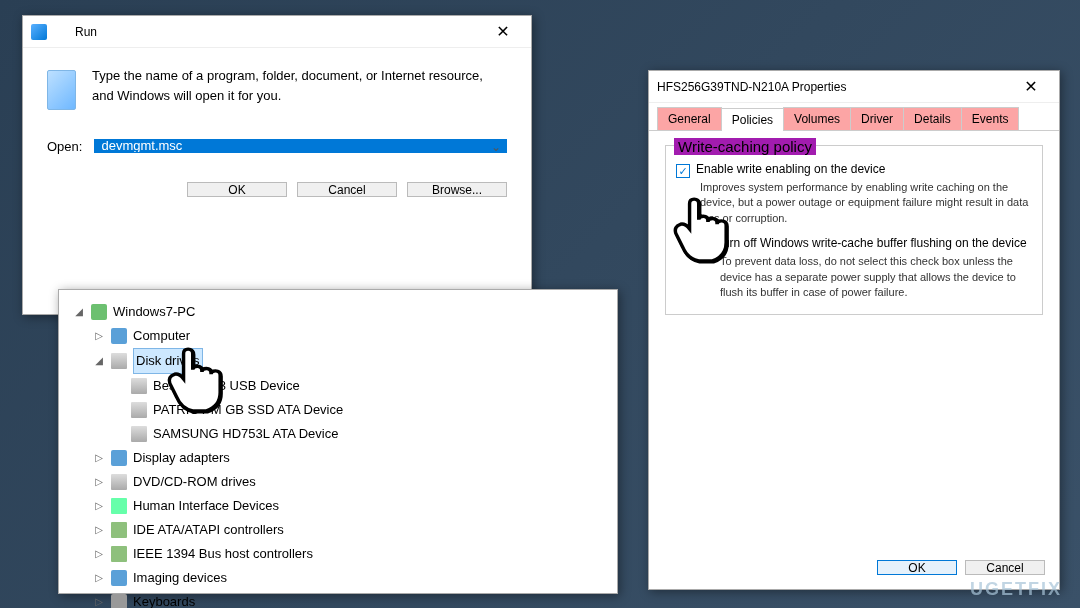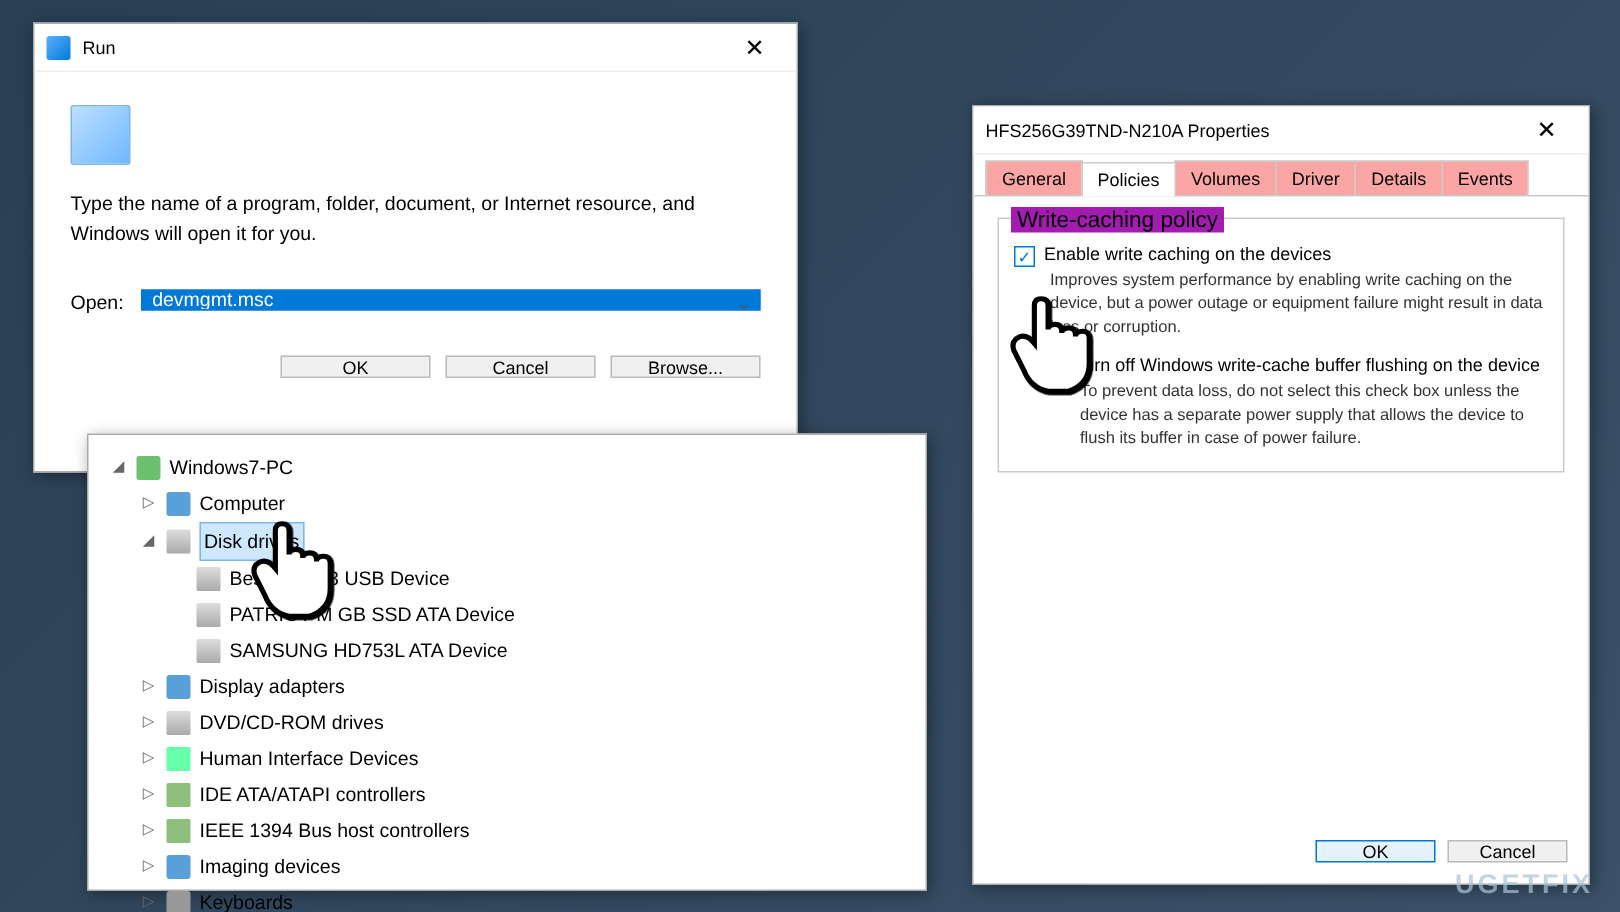--- a/index.html
+++ b/index.html
@@ -2,25 +2,25 @@
 <html><head>
 <meta charset="utf-8">
 <style>
 * { box-sizing: border-box; margin: 0; padding: 0; font-family: "Segoe UI", Tahoma, sans-serif; }
 body { width: 1080px; height: 608px; background: linear-gradient(135deg, #2a3f54, #3a5168); position: relative; overflow: hidden; }
 
 .window { position: absolute; background: #fff; border: 1px solid #aaa; box-shadow: 2px 2px 10px rgba(0,0,0,0.4); }
 
 
 .run-dialog { left: 22px; top: 15px; width: 510px; height: 300px; }
-.titlebar { display: flex; align-items: center; height: 32px; padding: 0 8px; border-bottom: 1px solid #eee; }
+.titlebar { display: flex; align-items: center; height: 32px; padding: 0 8px; border-bottom: 1px solid #eee; gap: 20px; }
 .titlebar .title-icon { width: 16px; height: 16px; background: linear-gradient(135deg, #5ab0ff, #0078d7); margin-right: 8px; border-radius: 2px; }
 .titlebar .title-text { flex: 1; font-size: 12px; }
 .titlebar .close-x { font-size: 16px; width: 40px; text-align: center; cursor: pointer; }
-.run-body { padding: 18px 24px; display: flex; gap: 16px; flex-direction: column; }
+.run-body { padding: 18px 24px; display: flex; gap: 16px; }
 .run-big-icon { width: 40px; height: 40px; background: linear-gradient(135deg, #bde0ff, #6fb8ff); border: 1px solid #7fb6e6; border-radius: 2px; margin-top: 4px; }
 .run-desc { font-size: 13px; line-height: 1.5; }
 .open-row { display: flex; align-items: flex-end; padding: 8px 24px 18px; gap: 12px; }
 .open-label { font-size: 13px; }
 .open-input { flex: 1; position: relative; }
 .open-input input { width: 100%; height: 14px; border: 1px solid #0078d7; padding: 2px 22px 2px 6px; font-size: 13px; background: #fff; }
 .open-input input::selection { background: #0078d7; color: #fff; }
 .open-input .chev { position: absolute; right: 6px; top: 4px; font-size: 12px; color: #555; }
 .button-row { display: flex; justify-content: flex-end; gap: 10px; padding: 10px 24px 18px; }
 .btn { height: 15px; min-width: 100px; background: #f0f0f0; border: 1px solid #bbb; font-size: 12px; cursor: pointer; }
@@ -173,21 +173,21 @@
       <div class="tab">Volumes</div>
       <div class="tab">Driver</div>
       <div class="tab">Details</div>
       <div class="tab">Events</div>
     </div>
   <div class="props-body">
     <div class="groupbox">
       <span class="legend">Write-caching policy</span>
       <div class="cb-row">
         <span class="cb">✓</span>
-        <span class="cb-label">Enable write caching on the devices</span>
+        <span class="cb-label">Enable write enabling on the device</span>
       </div>
       <div class="cb-desc">Improves system performance by enabling write caching on the device, but a power outage or equipment failure might result in data loss or corruption.</div>
       <div class="cb-row" style="margin-top:10px;padding-left:20px">
         <span class="cb" style="border-color:#888;color:transparent">✓</span>
         <span class="cb-label">Turn off Windows write-cache buffer flushing on the device</span>
       </div>
       <div class="cb-desc" style="padding-left:44px">To prevent data loss, do not select this check box unless the device has a separate power supply that allows the device to flush its buffer in case of power failure.</div>
     </div>
   </div>
   <div class="props-buttons">

